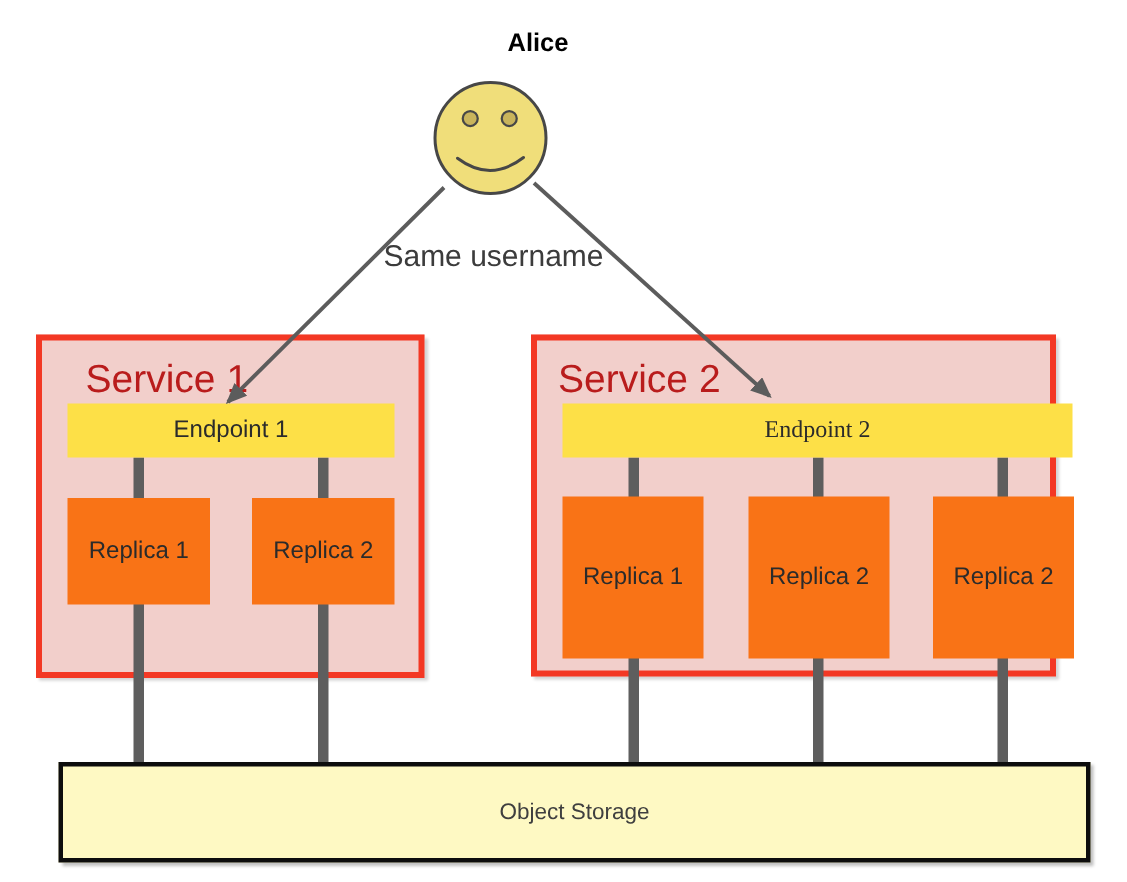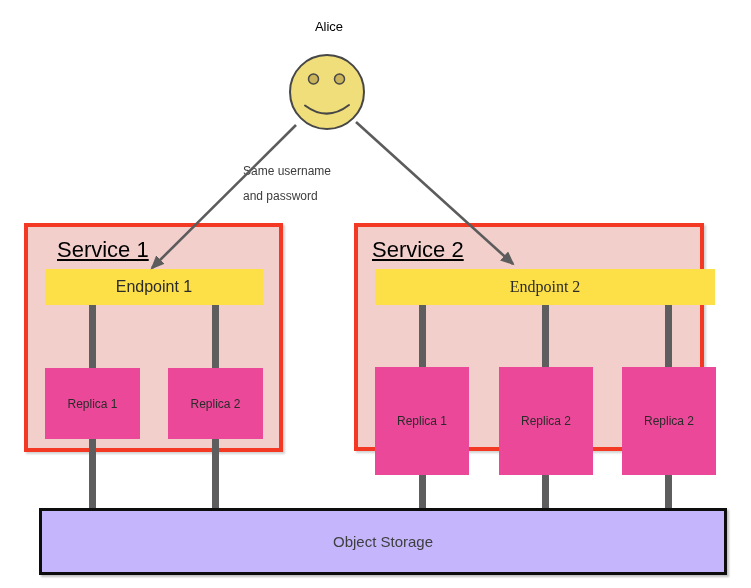--- a/index.html
+++ b/index.html
@@ -2,72 +2,71 @@
 <html><head>
 <meta charset="utf-8">
 <style>
   html,body{margin:0;padding:0;background:#ffffff;}
   body{font-family:"Liberation Sans", sans-serif;}
   #canvas{position:relative;width:751px;height:588px;background:#ffffff;overflow:hidden;}
 
   .abs{position:absolute;}
 
   
-  #alice-label{left:279px;top:19px;width:100px;text-align:center;
-    font-size:13px;color:#000;}
+  #alice-label{left:279px;top:19px;width:100px;text-align:right;
+    font-size:17px;color:#000;font-weight:bold;}
 
   
-  #annotation{left:243px;top:159px;width:172px;
-    font-size:12px;line-height:25px;color:#3c3c3c;}
+  #annotation{left:243px;top:159px;width:172px;text-align:center;
+    font-size:20px;line-height:25px;color:#3c3c3c;}
 
   
   .service{box-sizing:border-box;border:4px solid #F33824;background:#F2CFCB;
     box-shadow:2px 2px 2px rgba(0,0,0,0.18);}
   #service-1{left:24px;top:223px;width:259px;height:229px;}
   #service-2{left:354px;top:223px;width:350px;height:228px;}
-  .service-name{position:absolute;font-size:22px;color:#000000;white-space:nowrap;text-decoration:underline;}
+  .service-name{position:absolute;font-size:26px;color:#b91c1c;white-space:nowrap;}
   #service-1 .service-name{left:29px;top:10px;}
   #service-2 .service-name{left:14px;top:10px;}
 
   .endpoint{position:absolute;background:#fde047;color:#2b2b2b;font-size:16px;
     text-align:center;}
   #service-1 .endpoint{left:17px;top:42px;width:218px;height:36px;line-height:36px;}
   #service-2 .endpoint{left:17px;top:42px;width:340px;height:36px;line-height:36px;font-family:Liberation Serif, serif;}
 
-  .replica{position:absolute;background:#ec4899;color:#2b2b2b;font-size:12px;
-    display:flex;align-items:center;justify-content:center;margin-top:36px;}
+  .replica{position:absolute;background:#f97316;color:#2b2b2b;font-size:16px;
+    display:flex;align-items:center;justify-content:center;}
   #service-1 .replica{width:95px;height:71px;top:105px;}
   #service-2 .replica{width:94px;height:108px;top:104px;}
   #s1-replica-0{left:17px;} #s1-replica-1{left:140px;}
   #s2-replica-0{left:17px;} #s2-replica-1{left:141px;} #s2-replica-2{left:264px;}
 
   
   .connector{position:absolute;top:78px;width:7px;height:208px;background:#5E5E5E;}
   #s1-bar-0{left:61px;} #s1-bar-1{left:184px;}
   #s2-bar-0{left:61px;} #s2-bar-1{left:184px;} #s2-bar-2{left:307px;}
 
   
   #storage{left:39px;top:508px;width:688px;height:67px;box-sizing:border-box;
-    border:3px solid #0d0d0d;background:#c4b5fd;box-shadow:2px 2px 2px rgba(0,0,0,0.25);
+    border:3px solid #0d0d0d;background:#fef9c3;box-shadow:2px 2px 2px rgba(0,0,0,0.25);
     display:flex;align-items:center;justify-content:center;
     font-size:15px;color:#3f3f3f;}
 
   
   #overlay{left:0;top:0;width:751px;height:588px;z-index:10;pointer-events:none;}
 </style>
 </head>
 <body>
 
 <div id="canvas">
 
   <div id="alice-label" class="abs">Alice</div>
 
   <div id="annotation" class="abs">
     <div>Same username</div>
-    <div>and password</div>
   </div>
 
   <div id="service-1" class="abs service">
     <div class="connector" id="s1-bar-0"></div>
     <div class="connector" id="s1-bar-1"></div>
     <div class="service-name">Service 1</div>
     <div class="endpoint">Endpoint 1</div>
     <div class="replica" id="s1-replica-0">Replica 1</div>
     <div class="replica" id="s1-replica-1">Replica 2</div>
   </div>

